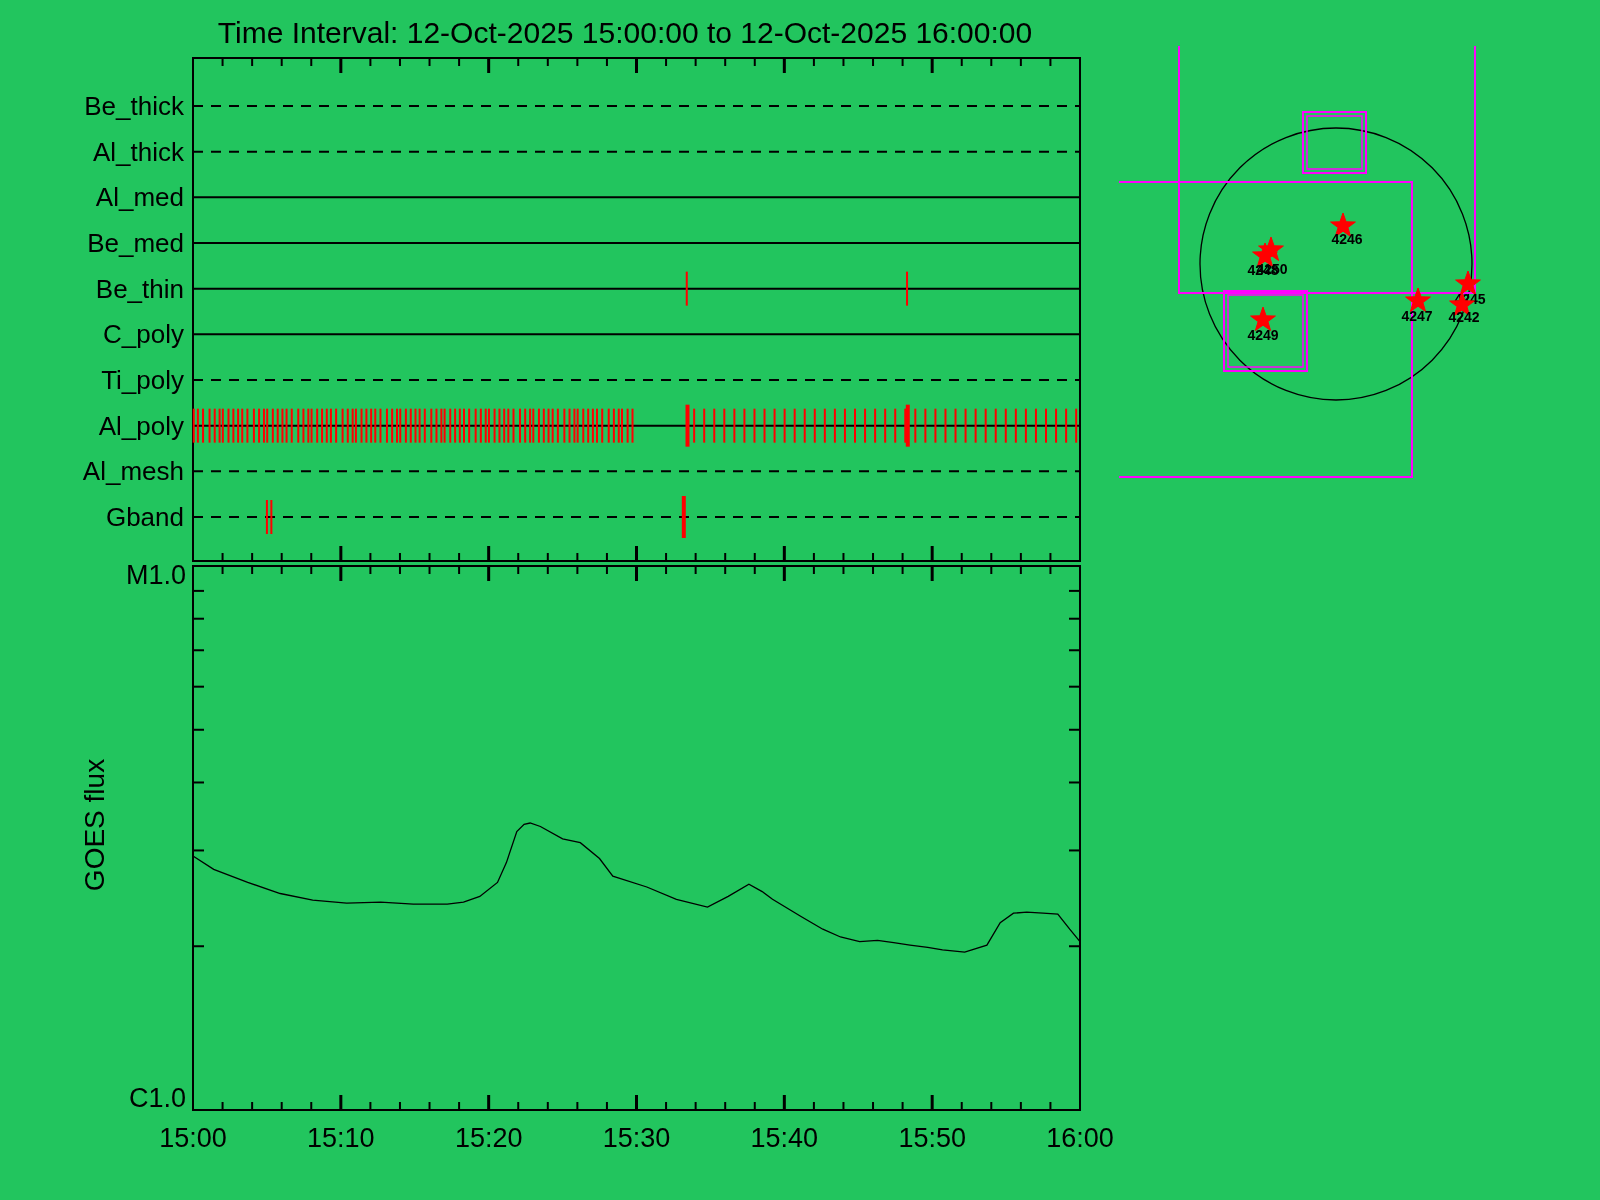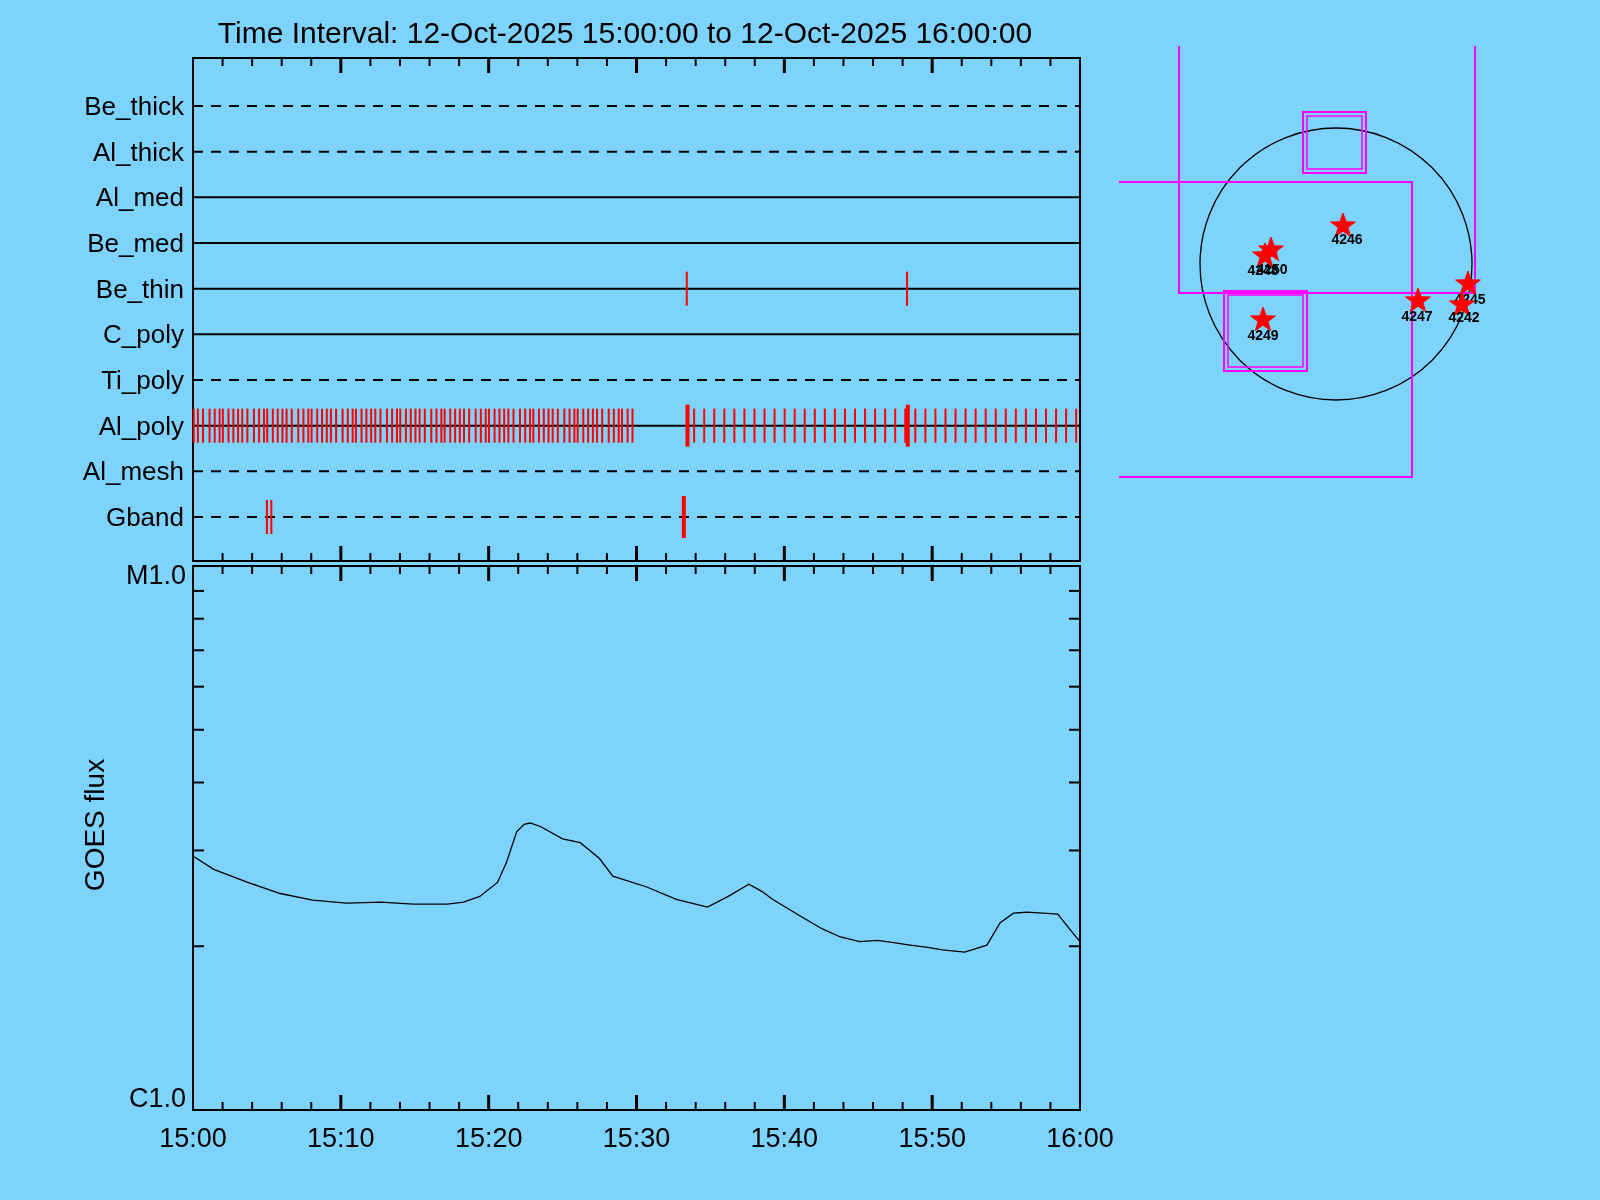--- a/index.html
+++ b/index.html
@@ -1,16 +1,16 @@
 <!DOCTYPE html>
 <html><head>
 <meta charset="utf-8">
 <style>
   html,body{margin:0;padding:0;background:#fff;}
-  .page{width:1600px;height:1200px;position:relative;background:#7dd3fc;}
+  .page{width:1600px;height:1200px;position:relative;background:#22c55e;}
   svg{display:block;}
   svg text{font-family:"Liberation Sans","DejaVu Sans",sans-serif;fill:#000;}
   .t30{font-size:30px;}
   .t27{font-size:27px;}
   .t26{font-size:26px;}
   .t28{font-size:28px;}
   .t14b{font-size:14px;font-weight:bold;}
 </style>
 </head>
 <body>

